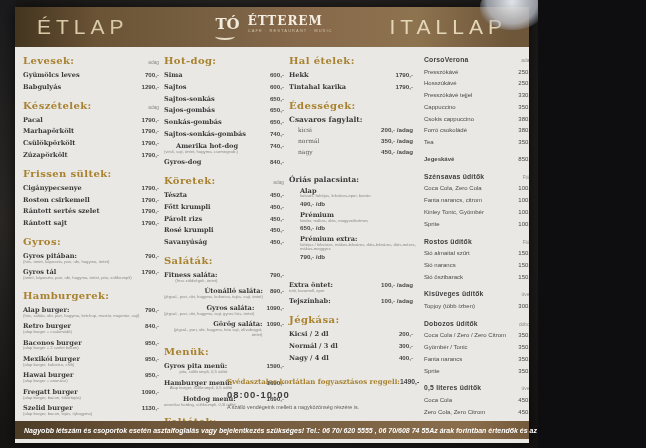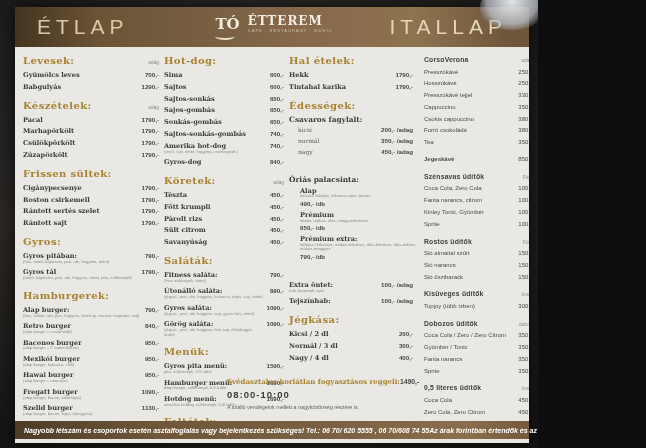--- a/index.html
+++ b/index.html
@@ -21,21 +21,21 @@
   .logo{display:flex;gap:8px;margin-left:30px;}
   .logo-mark{color:#f2ecdc;font-weight:700;font-size:15px;font-family:"DejaVu Serif",serif;line-height:13px;text-align:center;}
   .logo-wave{display:block;width:20px;height:5px;border-bottom:2px solid #e6dcc2;border-radius:50%;}
   .logo-name{color:#f4efe2;font-family:"DejaVu Serif",serif;font-weight:700;font-size:12px;letter-spacing:1px;line-height:12px;}
   .logo-sub{color:#cfc2a2;font-size:4px;letter-spacing:1.1px;margin-top:1px;}
   
   .content{position:relative;flex:1;display:flex;padding:5px 6px 0 8px;overflow:hidden;}
   .cols{display:flex;}
   .col{margin-right:5px;}
   .cols.food .col:nth-child(1){width:136px;}
-  .cols.food .col:nth-child(2){width:120px;}
+  .cols.food .col:nth-child(2){width:120px;text-align:right;}
   .cols.food .col:nth-child(3){width:124px;}
   .cols.drinks .col:nth-child(1){width:108px;}
   .cols.drinks .col:nth-child(2){width:100px;margin-right:0;}
   .vdiv{width:1px;background:rgba(0,0,0,.08);margin:0 3px;}
   .section{margin-bottom:5px;}
   .sec-head{display:flex;justify-content:space-between;align-items:baseline;}
   .food .sec-title{font-family:"DejaVu Serif",serif;font-weight:700;font-size:10px;color:#a8822f;
     letter-spacing:.4px;margin:3px 0 2px;}
   .drinks .sec-title{font-weight:700;font-size:6.8px;color:#3f3f3f;margin:4px 0 1.5px;letter-spacing:.2px;}
   .unit{font-size:4.8px;color:#8a8a8a;white-space:nowrap;}
@@ -248,21 +248,21 @@
               </div>
               <div class="row">
                 <div class="left"><span class="name">Főtt krumpli</span></div>
                 <span class="price">450,-</span>
               </div>
               <div class="row">
                 <div class="left"><span class="name">Párolt rizs</span></div>
                 <span class="price">450,-</span>
               </div>
               <div class="row">
-                <div class="left"><span class="name">Sült citrom</span></div>
+                <div class="left"><span class="name">Rosé krumpli</span></div>
                 <span class="price">450,-</span>
               </div>
               <div class="row">
                 <div class="left"><span class="name">Savanyúság</span></div>
                 <span class="price">450,-</span>
               </div>
             </div>
             <div class="section">
               <div class="sec-head">
                 <span class="sec-title">Saláták:</span>

